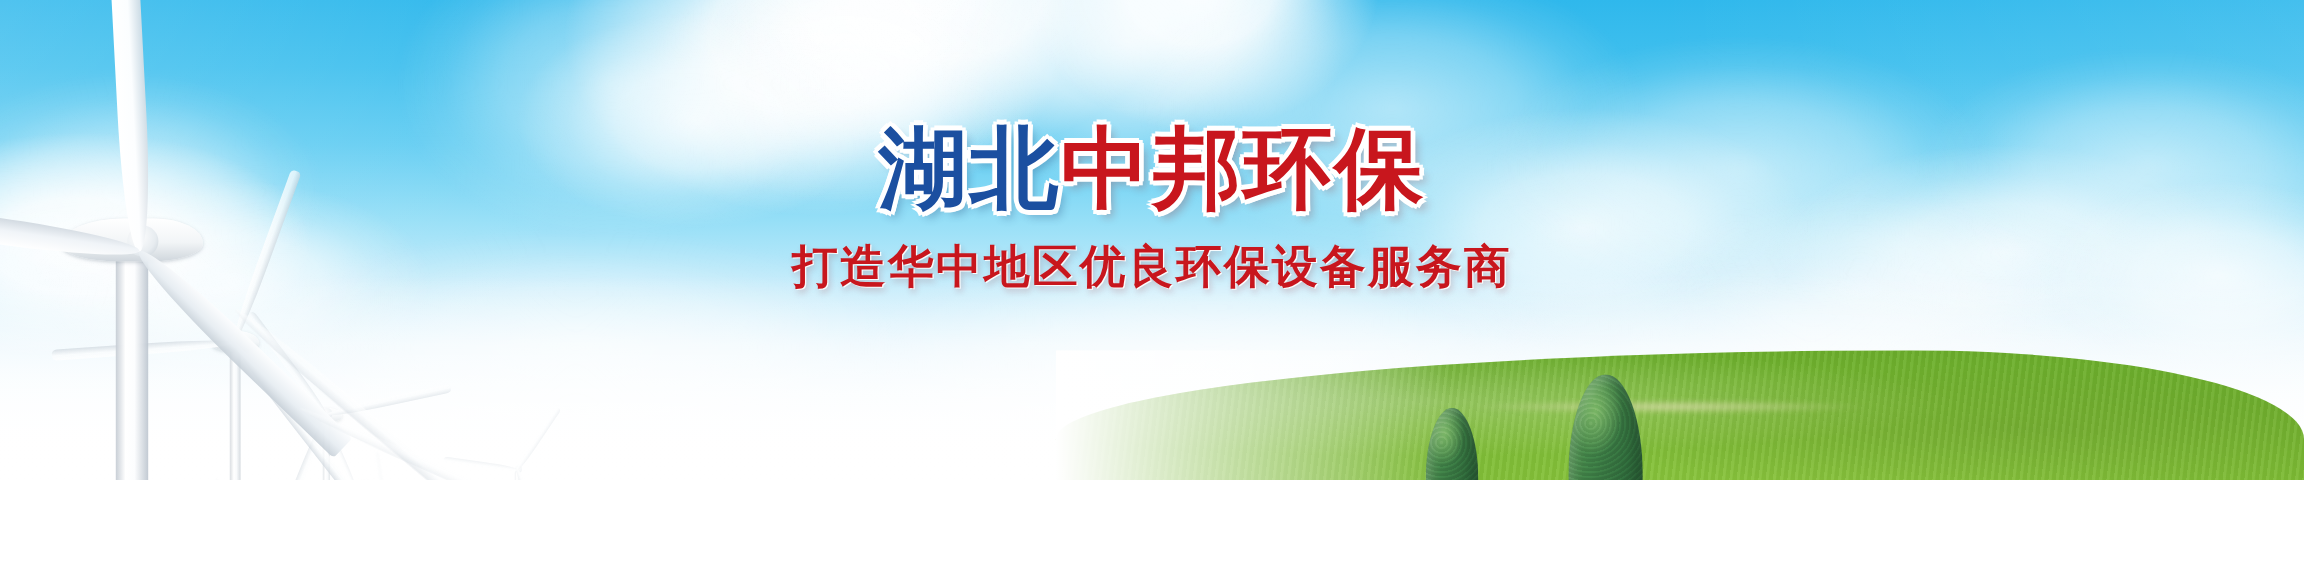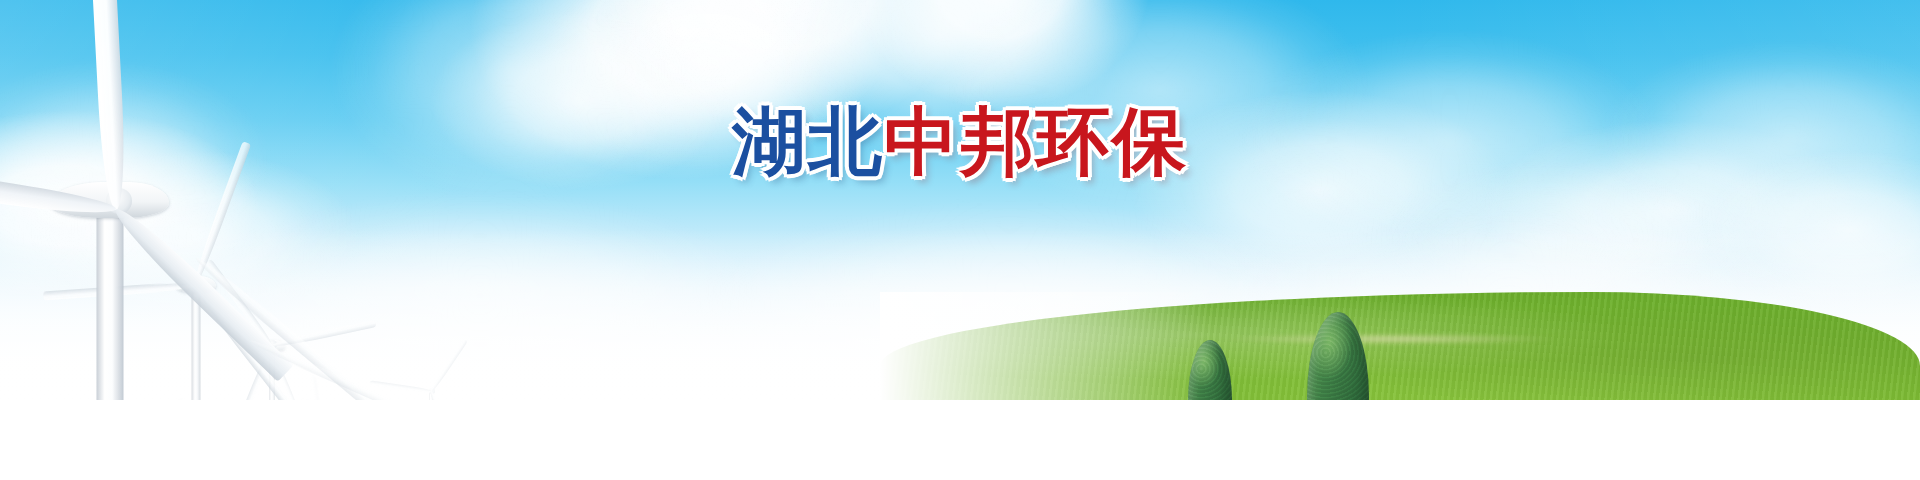--- a/index.html
+++ b/index.html
@@ -341,15 +341,16 @@
 
   <div class="tree" style="left:1307px;top:312px;width:62px;height:160px;">
     <div class="crown" style="height:136px;"></div>
     <div class="trunk" style="top:130px;width:5px;height:30px;"></div>
   </div>
 
   <div class="textblock">
     <div class="title-line">
       <span class="t-blue">湖北</span><span class="t-red">中邦环保</span>
     </div>
+    <div class="tagline">打造华中地区优良环保设备服务商</div>
   </div>
 
 </div>
 
 </body></html>

